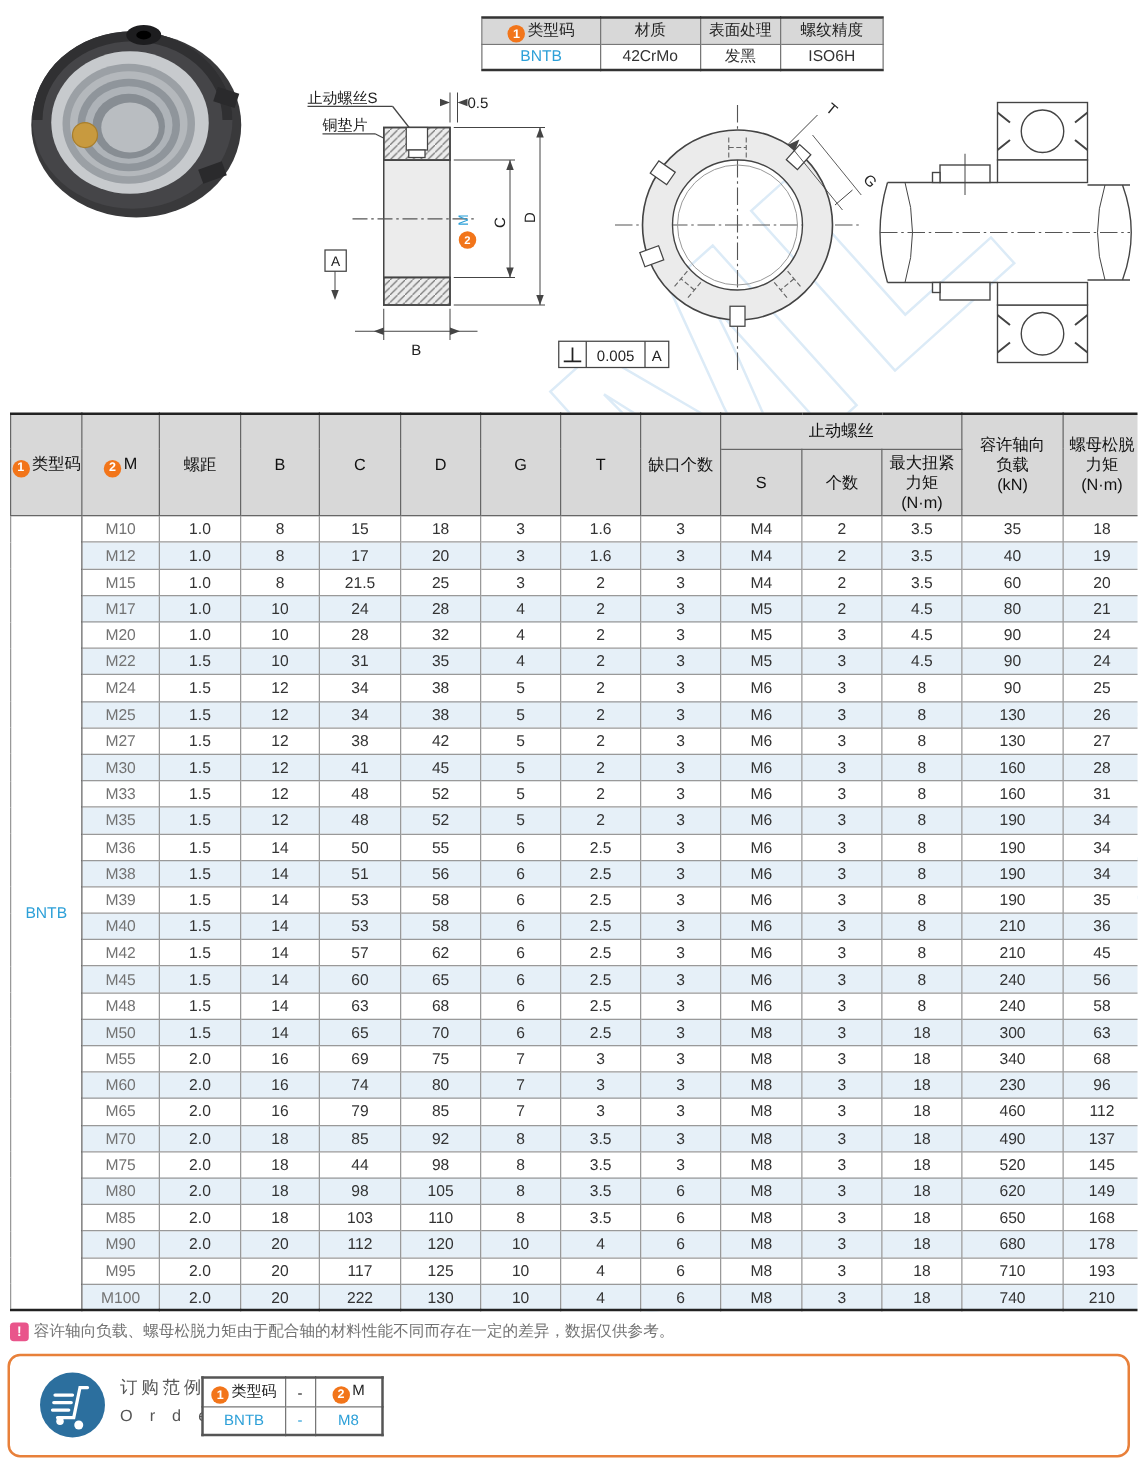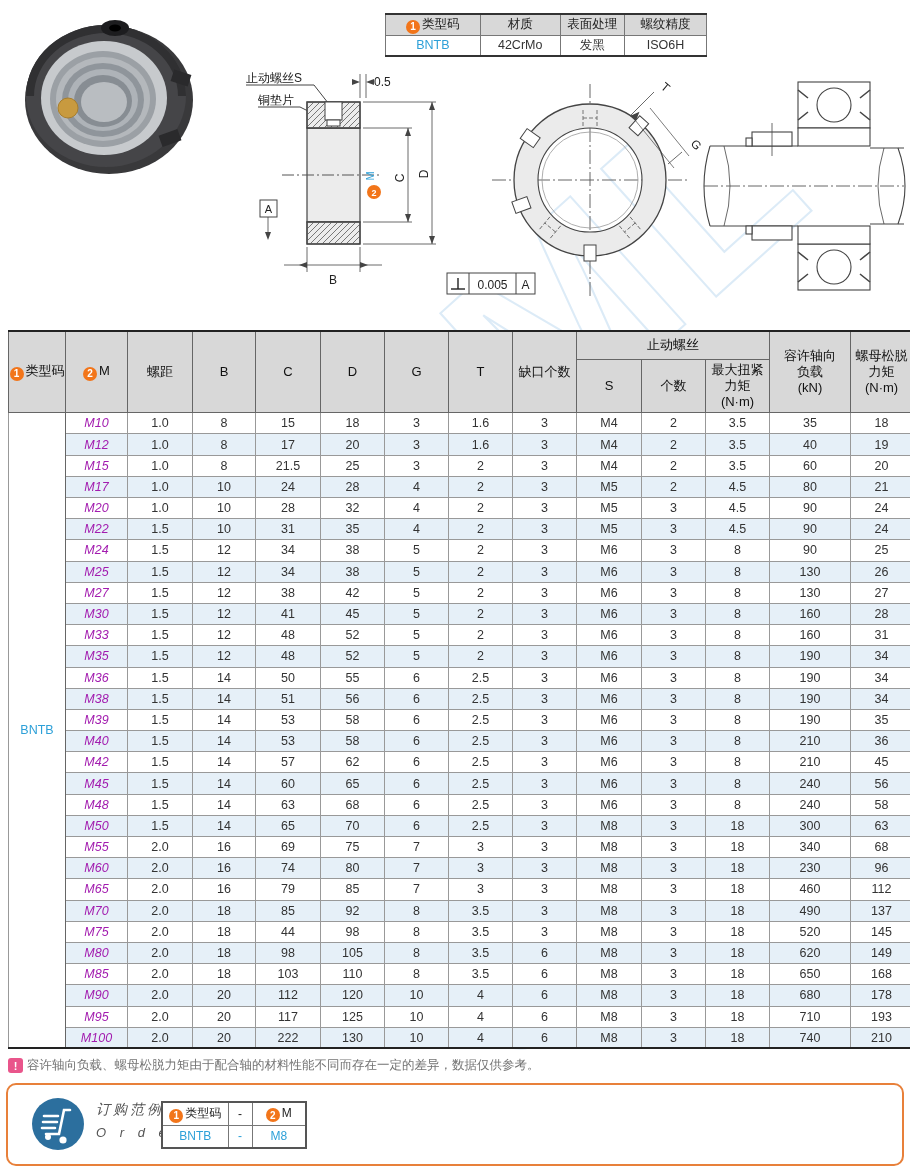--- a/index.html
+++ b/index.html
@@ -35,34 +35,34 @@
   
   .main-table-wrap { position:absolute; left:8px; top:330px; width:894px; z-index:2; }
   table.main { width:894px; border-collapse:collapse; table-layout:fixed;
                border:1px solid #555; border-top:2px solid #222; border-bottom:2px solid #222; background:#fff; }
   table.main th { background:#d8d8d8; border:1px solid #666; font-weight:normal; font-size:13px; color:#111;
                   text-align:center; vertical-align:middle; padding:2px 0; line-height:1.25; }
   table.main th.pre { white-space:pre-line; font-size:13px; }
   table.main td { border:1px solid #999; font-size:12.5px; color:#333; text-align:center; height:21.2px; padding:0; }
   table.main thead tr:first-child th { height:28px; }
   table.main tbody tr:nth-child(even) td { background:#e6f0f8; }
-  table.main td.mcol { color:#a21caf;font-style:italic; }
+  table.main td.mcol { color:#737373; }
   table.main td.typecode { background:#fff !important; color:#2da0d8; font-size:12.5px; border-right:1px solid #666; }
 
   
   .footnote { position:absolute; left:8px; top:1058px; display:flex; align-items:flex-start; gap:4px; z-index:2; }
   .note-icon { width:15px; height:15px; border-radius:3px; background:#e9558b; color:#fff;
                font-weight:bold; font-size:11px; display:flex; align-items:center; justify-content:center; flex:0 0 auto; }
   .footnote .txt { font-size:12.5px; color:#737373; line-height:15px; }
 
   
   .order-box { position:absolute; left:6px; top:1083px; width:898px; height:83px;
                border:2px solid #e8803a; border-radius:10px; background:#fff; z-index:2; }
   .cart-wrap { position:absolute; left:22px; top:11px; }
-  .order-titles { position:absolute; left:88px; top:16px;font-style:italic; }
+  .order-titles { position:absolute; left:88px; top:16px; }
   .order-title-cn { font-size:14px; color:#555; letter-spacing:3px; }
   .order-title-en { font-size:13px; color:#555; letter-spacing:5px; margin-top:6px; }
   .order-table { position:absolute; left:153px; top:16px; border-collapse:collapse; }
   .order-table th, .order-table td { border:1px solid #777; text-align:center; font-weight:normal;
                                      font-size:12px; height:23px; background:#fff; color:#222; }
   .order-table th:nth-child(1), .order-table td:nth-child(1) { width:66px; }
   .order-table th:nth-child(2), .order-table td:nth-child(2) { width:24px; }
   .order-table th:nth-child(3), .order-table td:nth-child(3) { width:54px; }
   .order-table { border:2px solid #555; }
   .order-table td { color:#2da0d8; }

